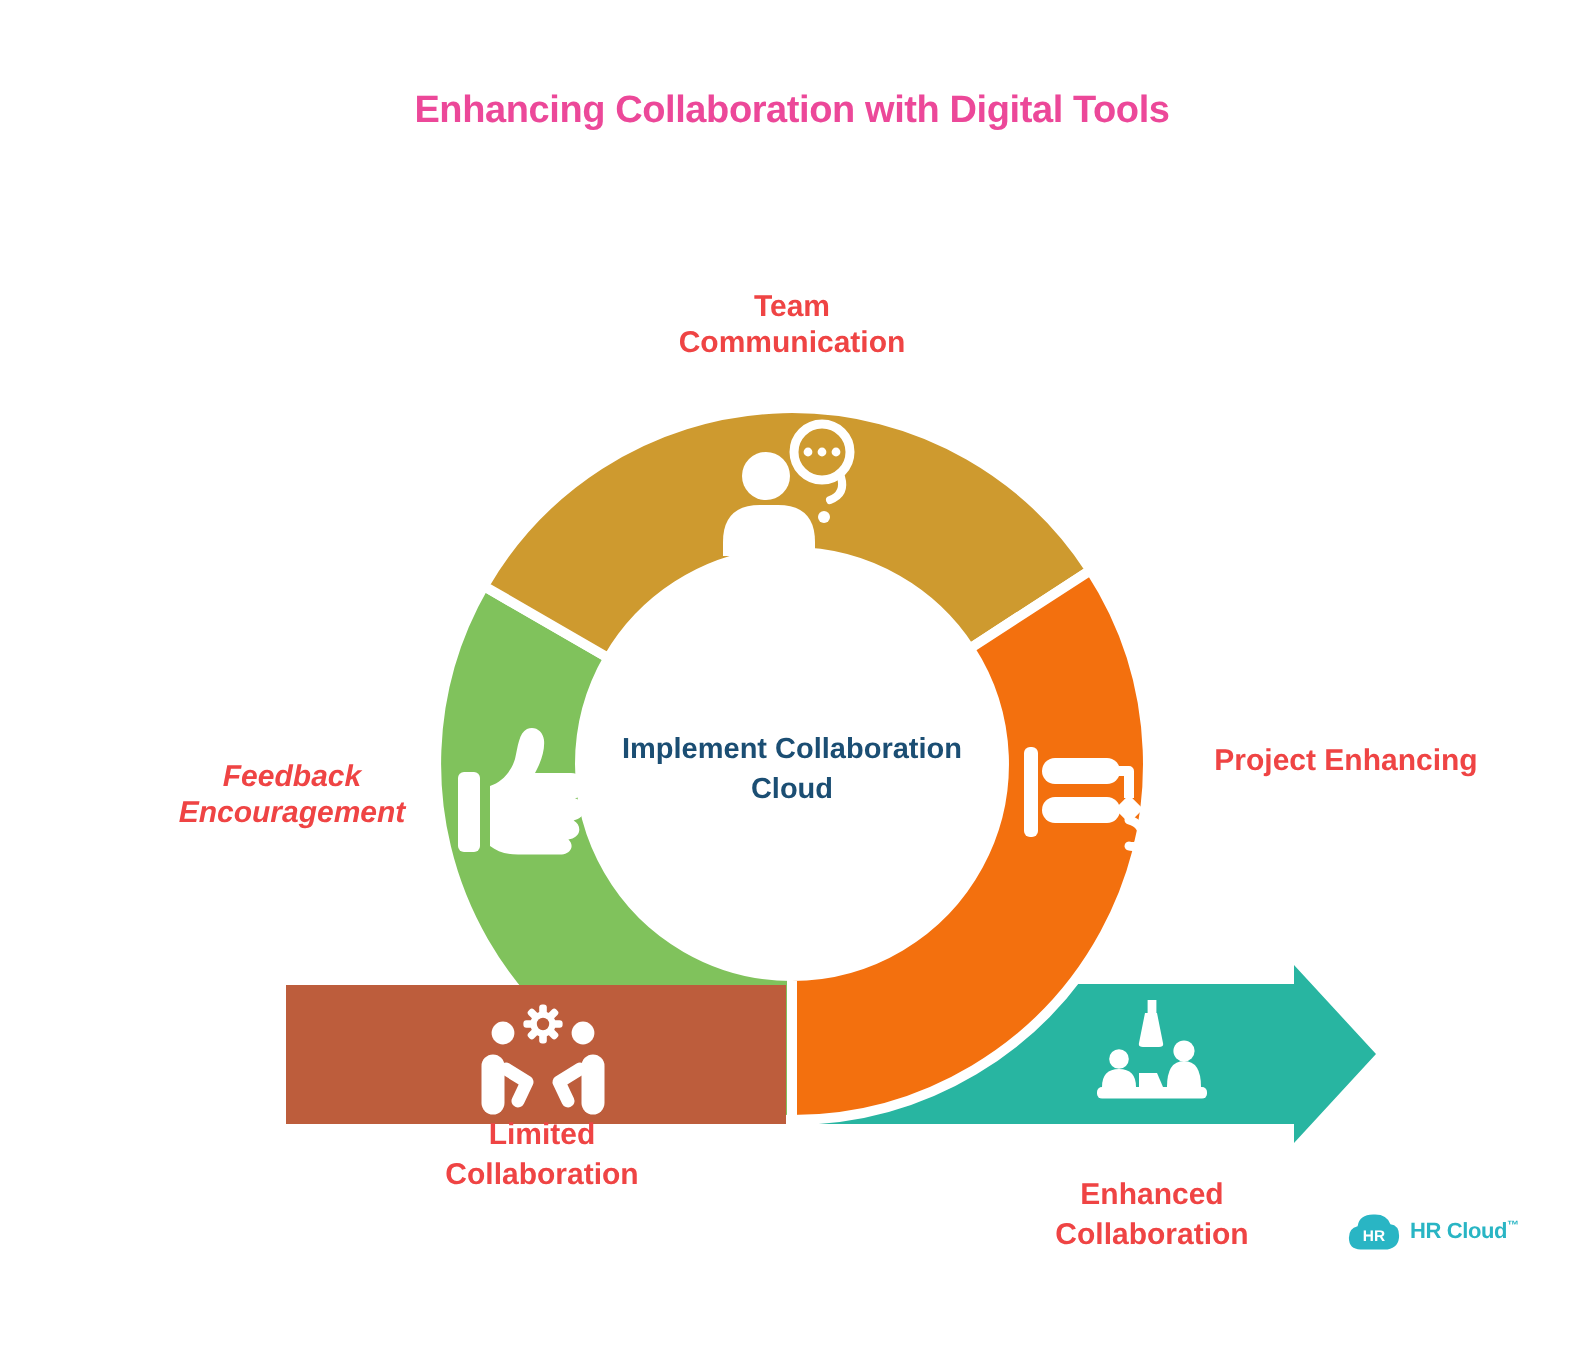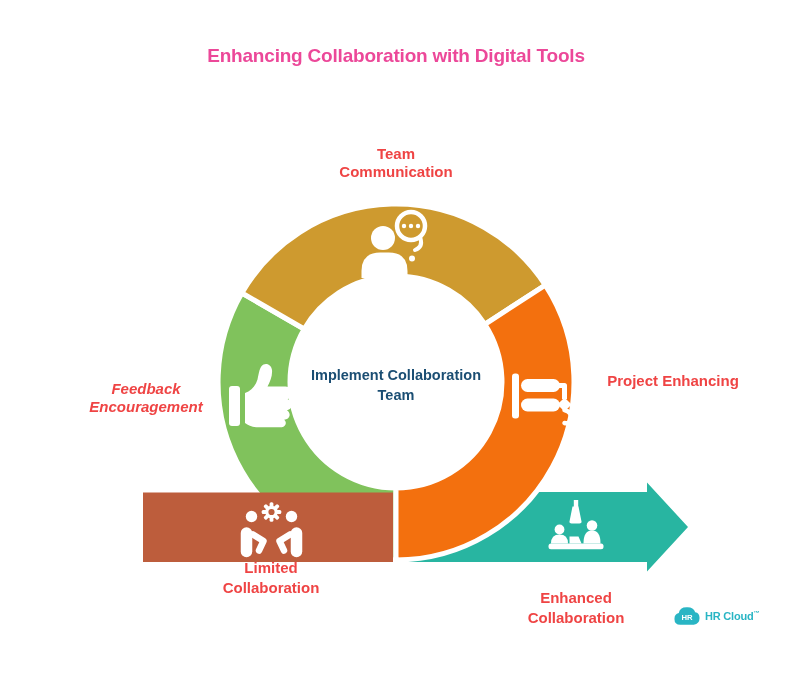--- a/index.html
+++ b/index.html
@@ -123,21 +123,21 @@
 
   <div class="stage-label" style="left:588px;top:372px;width:170px;line-height:18px;">Project Enhancing</div>
 
   <div class="stage-label" style="left:191px;top:558px;width:160px;line-height:20px;">Limited
 Collaboration</div>
 
   <div class="stage-label" style="left:496px;top:588px;width:160px;line-height:20px;">Enhanced
 Collaboration</div>
 
   <div class="center-label">Implement Collaboration
-Team</div>
+Cloud</div>
 
   <div class="logo">
     <svg width="28" height="24" viewBox="0 0 29 24">
       <path d="M7.5,21 Q1.5,21 1.5,15 Q1.5,10 6,9 Q7,3 14,3 Q21,2.5 23,8 Q27.5,8.5 27.5,14 Q27.5,20 21.5,21 Z" fill="#29B5C4"></path>
       <text x="14.5" y="16.5" text-anchor="middle" font-size="8" font-weight="bold" fill="#ffffff">HR</text>
     </svg>
     <span class="logo-text"><span>HR Cloud</span><sup>™</sup></span>
   </div>
 
 </div>

